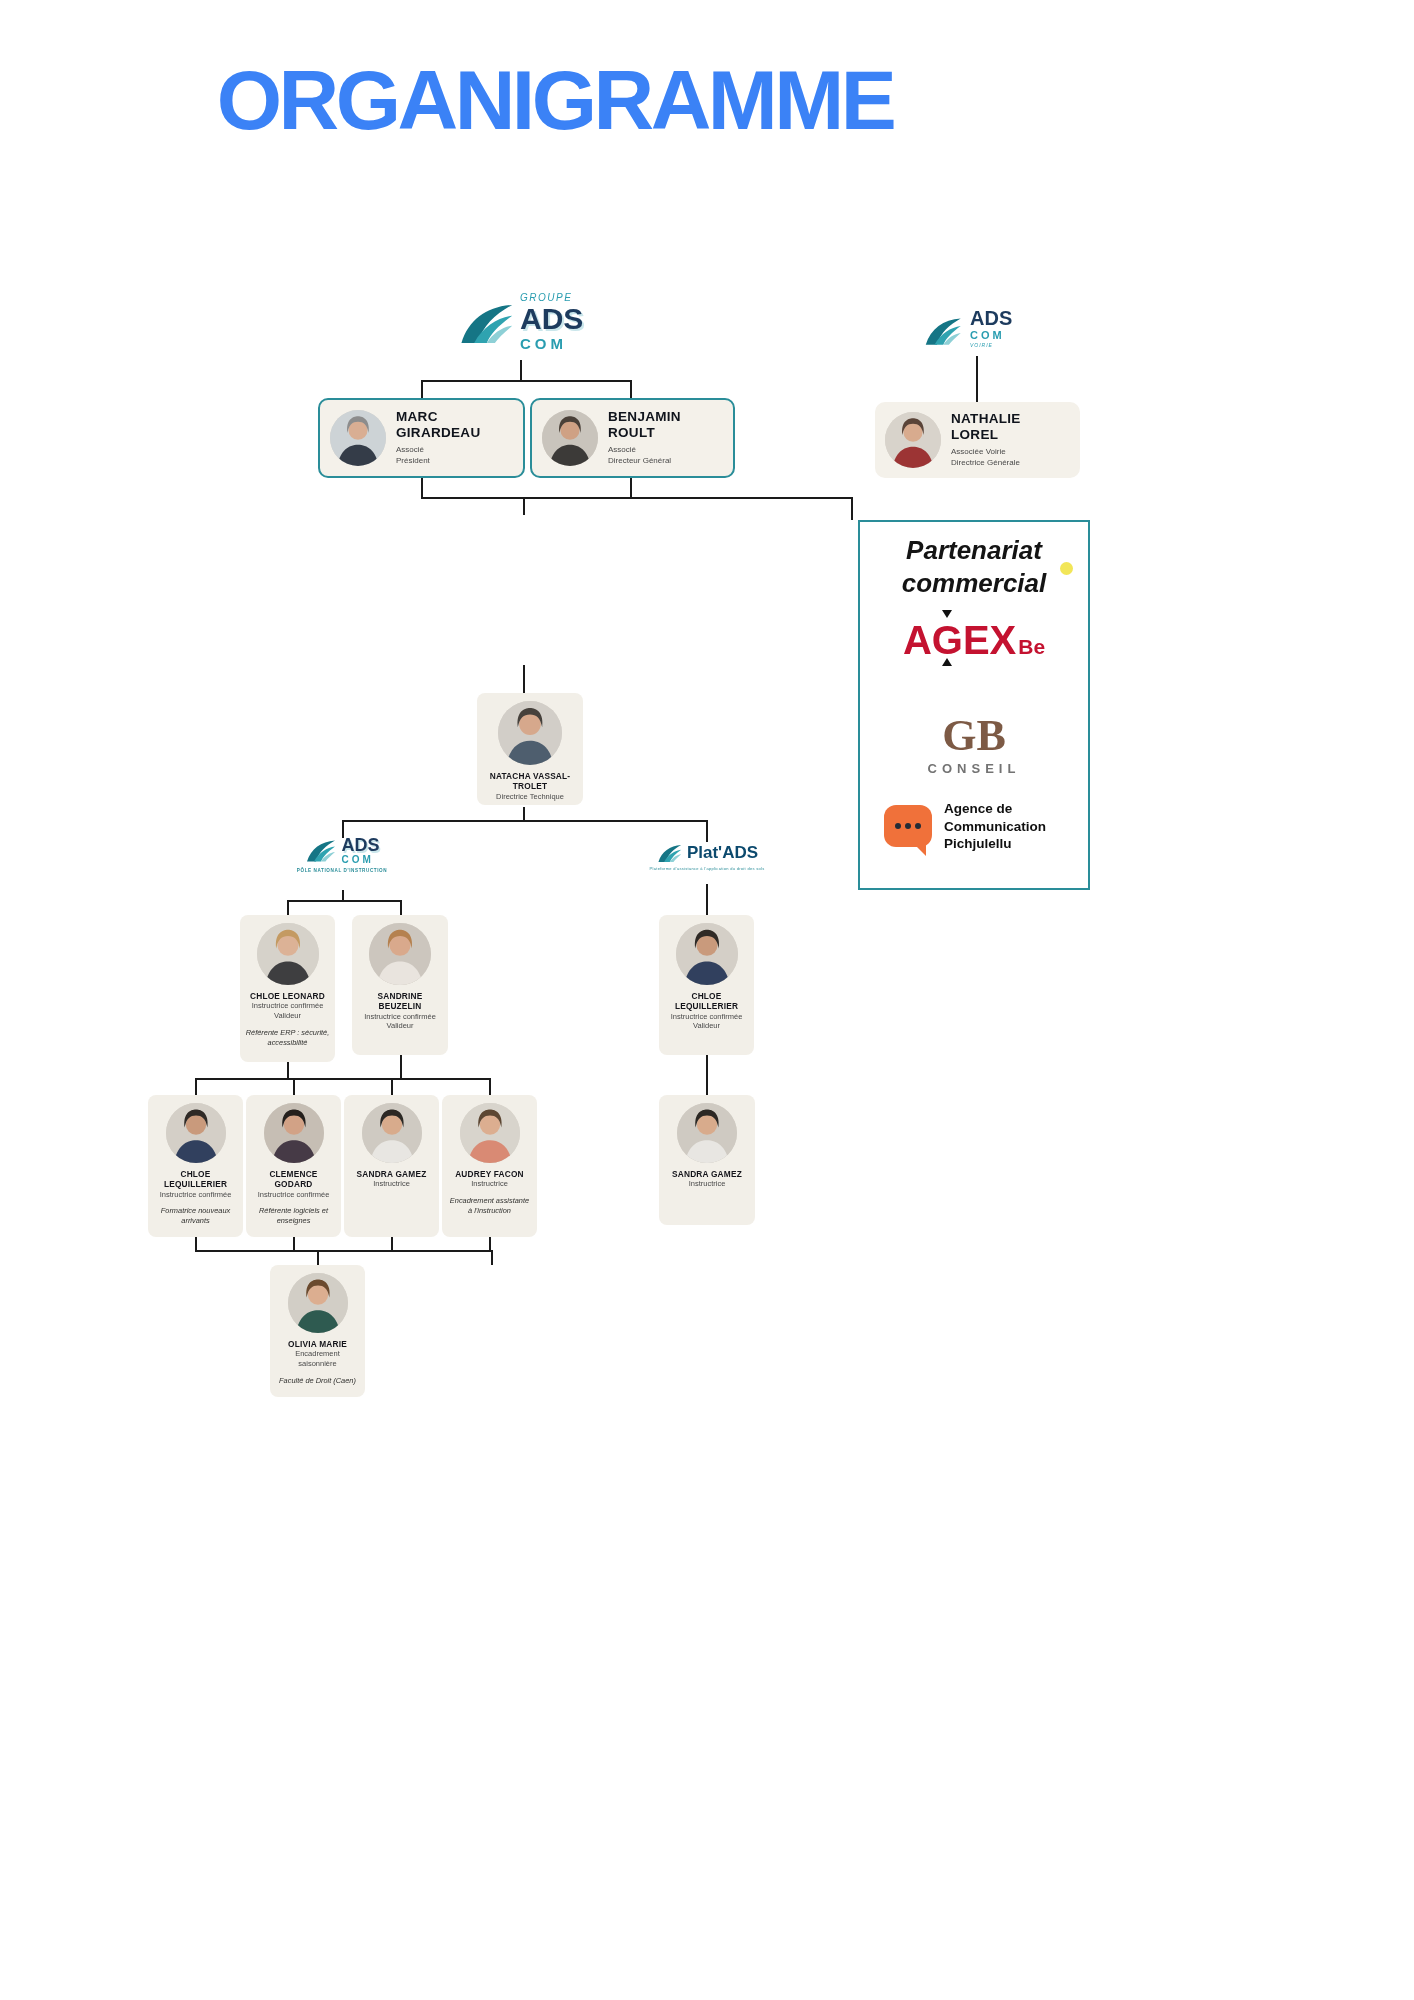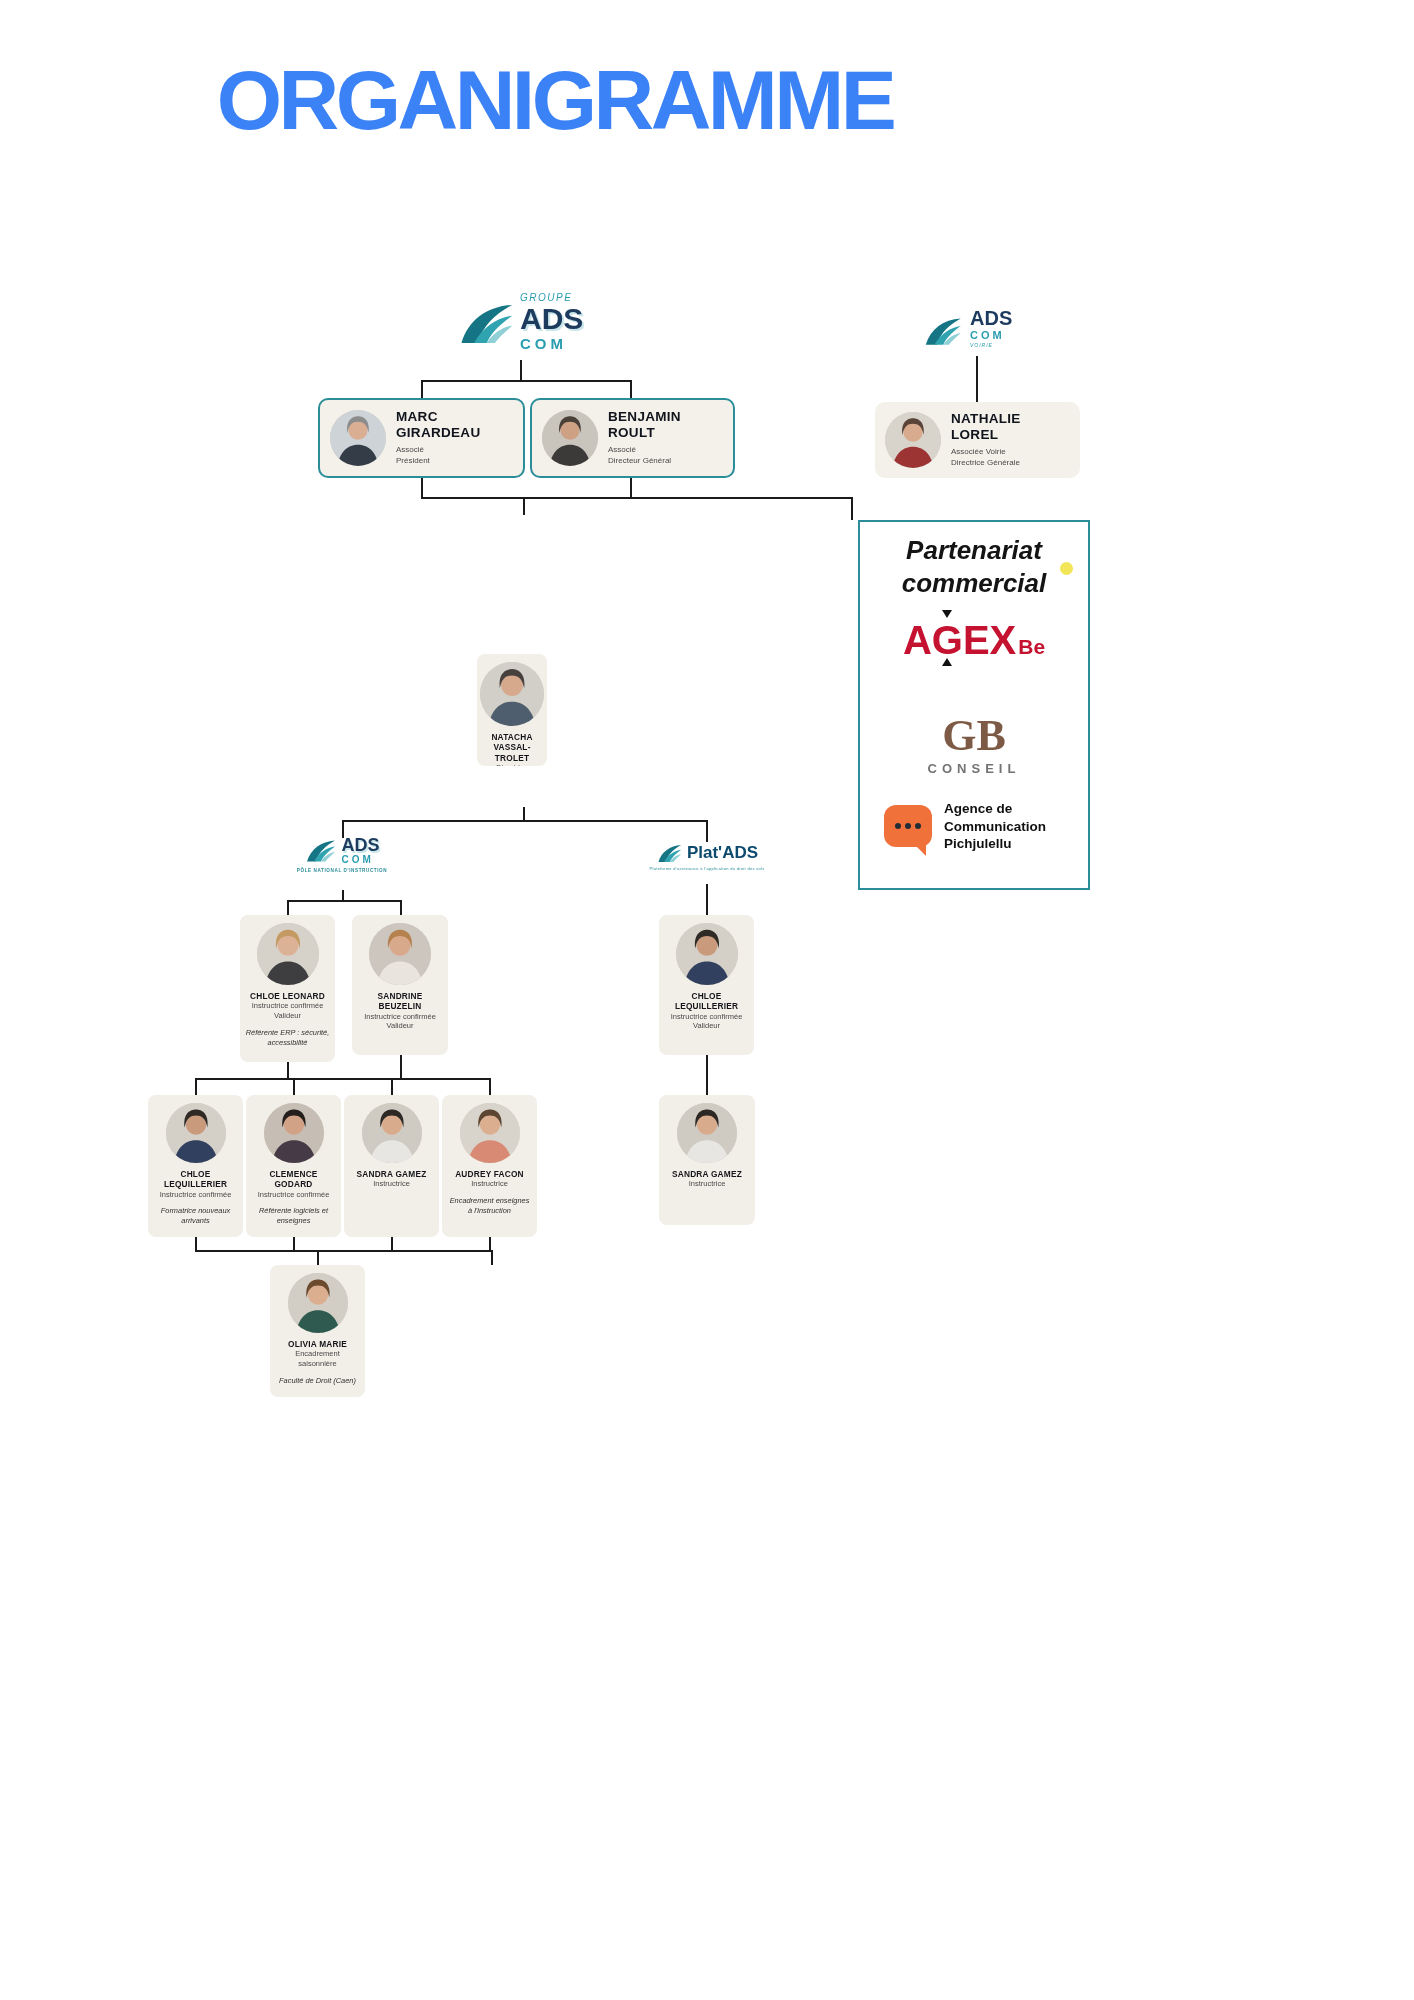--- a/index.html
+++ b/index.html
@@ -192,21 +192,21 @@
         </svg>
       </div>
     <div class="hinfo">
       <div class="hname">NATHALIE LOREL</div>
       <div class="hrole">Associée Voirie</div>
       <div class="hrole">Directrice Générale</div>
     </div>
   </div>
 
 
-  <div class="card" style="left:477px;top:654px;width:70px;height:112px">
+  <div class="card" style="left:477px;top:693px;width:106px;height:112px">
     <div class="avatar" style="width:64px;height:64px">
         <svg viewBox="0 0 100 100" xmlns="http://www.w3.org/2000/svg">
           <rect width="100" height="100" fill="#d2cec8"></rect>
           <path d="M13 102 C17 73 33 62 50 62 C67 62 83 73 87 102 Z" fill="#4e5e6e"></path>
           <circle cx="50" cy="36" r="17" fill="#d6a88c"></circle>
           <path d="M31 41 C28 18 40 11 50 11 C60 11 72 18 69 41 C66 26 60 21 50 21 C40 21 34 26 31 41 Z" fill="#46413c"></path>
         </svg>
       </div>
     <div class="pname">NATACHA VASSAL-TROLET</div>
     <div class="prole">Directrice Technique</div>
@@ -327,21 +327,21 @@
     <div class="avatar" style="width:60px;height:60px">
         <svg viewBox="0 0 100 100" xmlns="http://www.w3.org/2000/svg">
           <rect width="100" height="100" fill="#d8d4cc"></rect>
           <path d="M13 102 C17 73 33 62 50 62 C67 62 83 73 87 102 Z" fill="#d98a74"></path>
           <circle cx="50" cy="36" r="17" fill="#dcae90"></circle>
           <path d="M31 41 C28 18 40 11 50 11 C60 11 72 18 69 41 C66 26 60 21 50 21 C40 21 34 26 31 41 Z" fill="#5c4632"></path>
         </svg>
       </div>
     <div class="pname">AUDREY FACON</div>
     <div class="prole">Instructrice</div>
-    <div class="pnote">Encadrement enseignes à l'instruction</div>
+    <div class="pnote">Encadrement assistante à l'instruction</div>
   </div>
 
   <div class="card" style="left:659px;top:1095px;width:96px;height:130px">
     <div class="avatar" style="width:60px;height:60px">
         <svg viewBox="0 0 100 100" xmlns="http://www.w3.org/2000/svg">
           <rect width="100" height="100" fill="#cfcac2"></rect>
           <path d="M13 102 C17 73 33 62 50 62 C67 62 83 73 87 102 Z" fill="#e8e6e2"></path>
           <circle cx="50" cy="36" r="17" fill="#d8ab8c"></circle>
           <path d="M31 41 C28 18 40 11 50 11 C60 11 72 18 69 41 C66 26 60 21 50 21 C40 21 34 26 31 41 Z" fill="#2c2824"></path>
         </svg>

